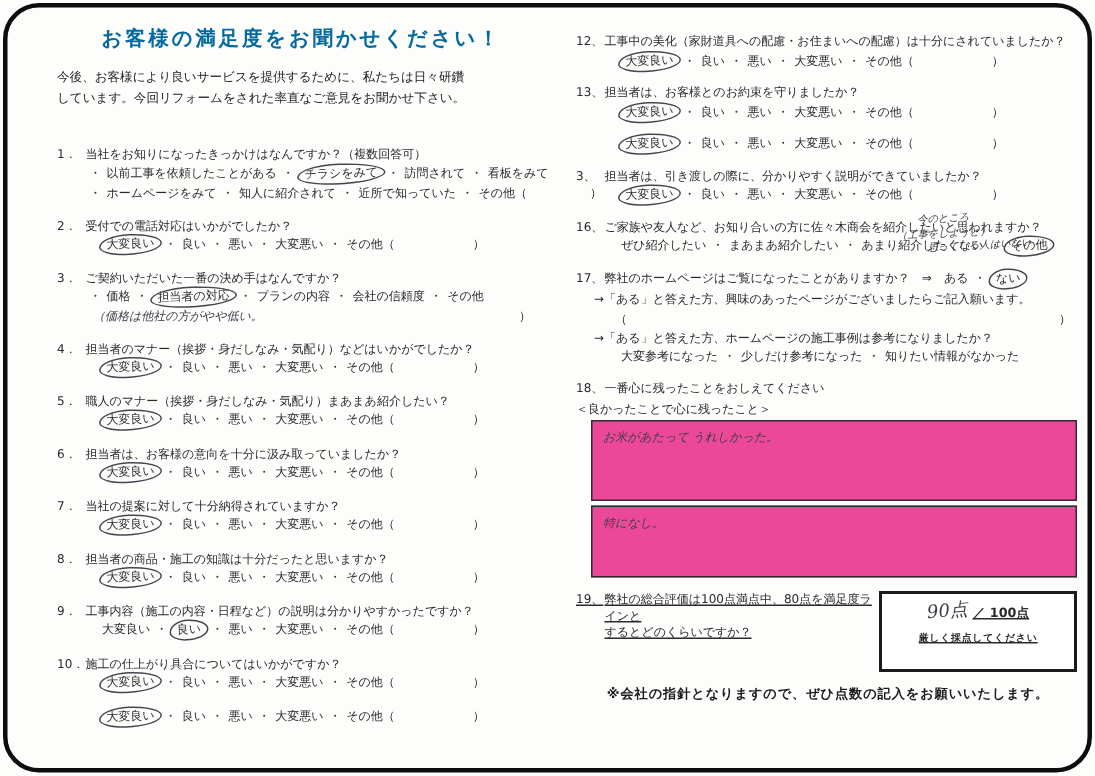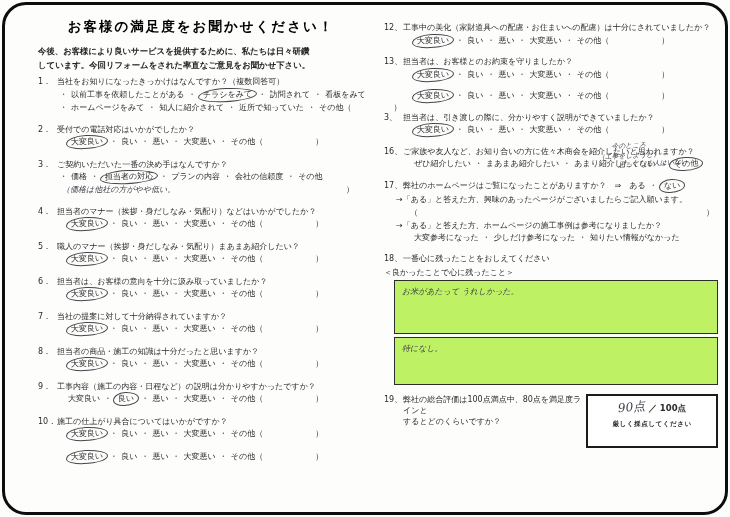--- a/index.html
+++ b/index.html
@@ -2,22 +2,22 @@
 <html><head>
 <meta charset="utf-8">
 <style>
   html,body{margin:0;padding:0;}
   body{width:730px;height:517px;background:#fdfdfc;position:relative;overflow:hidden;
        font-family:"DejaVu Sans",sans-serif;color:#2a2a2a;}
   .frame{position:absolute;left:2px;top:2px;right:2px;bottom:2px;border:3px solid #0d0d0d;border-radius:24px;pointer-events:none;}
   .page{position:absolute;font-size:8px;line-height:11px;}
   .left-page{left:38px;top:13px;width:326px;}
   .right-page{left:384px;top:22px;width:336px;}
-  .form-title{font-size:13.5px;font-weight:bold;letter-spacing:2px;text-align:center;color:#000000;margin:4px 0 10px 0;line-height:18px;}
-  .intro{font-size:8.4px;font-weight:700;line-height:13.5px;color:#222;margin-bottom:4px;}
+  .form-title{font-size:13.5px;font-weight:bold;letter-spacing:2px;text-align:center;color:#0369a1;margin:4px 0 10px 0;line-height:18px;}
+  .intro{font-size:8.4px;font-weight:400;line-height:13.5px;color:#222;margin-bottom:25px;}
   .question{margin-bottom:9.5px;position:relative;}
   .left-page .question{margin-bottom:10.5px;}
   .q-head{display:flex;align-items:flex-start;}
   .q-num{flex:none;width:19px;}
   .q-title{flex:1;}
   .opt-line{padding-left:30px;margin-top:1.5px;white-space:nowrap;}
   .bullet-line{padding-left:18px;}
   .sep{margin:0 3.5px;color:#333;}
   .opt{color:#2a2a2a;}
   .circle{display:inline-block;border:1.2px solid #45454e;border-radius:48% 52% 58% 42%/60% 46% 54% 40%;
@@ -26,24 +26,24 @@
   .blank-sm{display:inline-block;width:42px;}
   .hand{font-family:"DejaVu Serif",serif;font-style:italic;color:#3c3c48;}
   .note-line{display:flex;justify-content:space-between;padding:1px 10px 0 24px;}
   .side-note{position:absolute;left:214px;top:-6px;width:126px;font-size:6.8px;line-height:9.5px;
              transform:rotate(-3deg);white-space:nowrap;}
   .side-note div:nth-child(1){padding-left:14px;}
   .side-note div:nth-child(3){padding-left:20px;}
   .sub-line{padding-left:12px;margin-top:2px;}
   .paren-line{display:flex;justify-content:space-between;padding:0 6px 0 26px;margin-top:2px;}
   .comment-label{margin-top:3px;}
-  .comment-box{border:1.6px solid #2d2d2d;width:308px;margin:2px 0 3px 10px;padding:5px 7px;background:#bef264;}
+  .comment-box{border:1.6px solid #2d2d2d;width:308px;margin:2px 0 3px 10px;padding:5px 7px;background:#ec4899;}
   .comment-box.tall{height:42px;}
   .comment-box.short{height:36px;}
-  .q19{display:flex;align-items:flex-start;}
+  .q19{display:flex;align-items:flex-start;text-decoration:underline;}
   .q19-text{width:206px;display:flex;}
   .score-box{border:2px solid #1b1b1b;width:122px;height:40px;margin-right:2px;padding:6px 4px 4px;
              text-align:center;background:#fff;}
   .score-hand{font-size:12px;display:inline-block;transform:rotate(-5deg);margin-right:3px;}
   .score-printed{font-size:8.5px;font-weight:600;}
   .score-caption{font-size:6.6px;font-weight:700;margin-top:5px;letter-spacing:0.5px;}
   .footer-note{margin-top:9px;text-align:center;font-size:8.8px;font-weight:700;letter-spacing:0.6px;color:#1d1d1d;}
 </style>
 </head>
 <body>
@@ -202,13 +202,14 @@
         <div class="q19-text">
           <span class="q-num">19、</span>
           <span class="q-title">弊社の総合評価は100点満点中、80点を満足度ラインと<br>するとどのくらいですか？</span>
         </div>
         <div class="score-box">
           <div><span class="hand score-hand">90点</span><span class="score-printed">／ 100点</span></div>
           <div class="score-caption">厳しく採点してください</div>
         </div>
       </div>
     </div>
+  <div class="footer-note">※会社の指針となりますので、ぜひ点数の記入をお願いいたします。</div>
 </div>
 
 </body></html>

